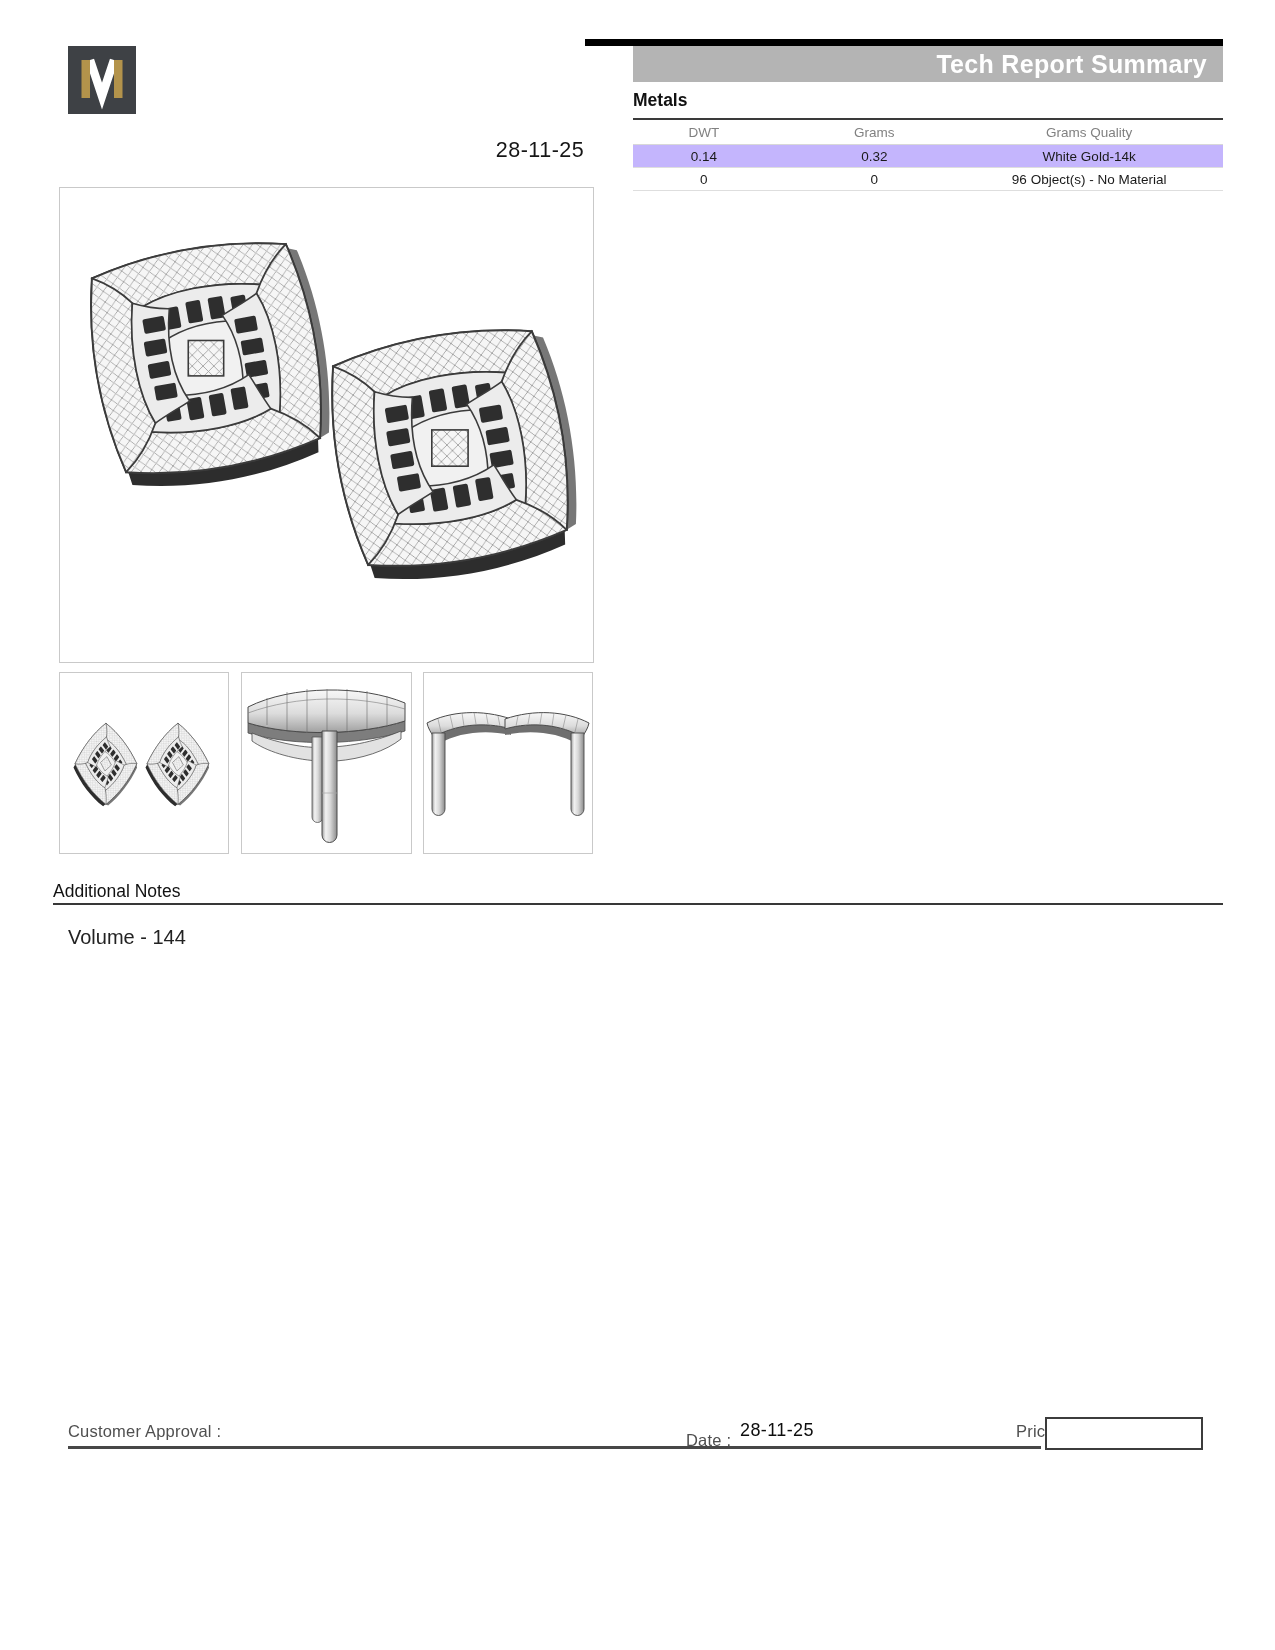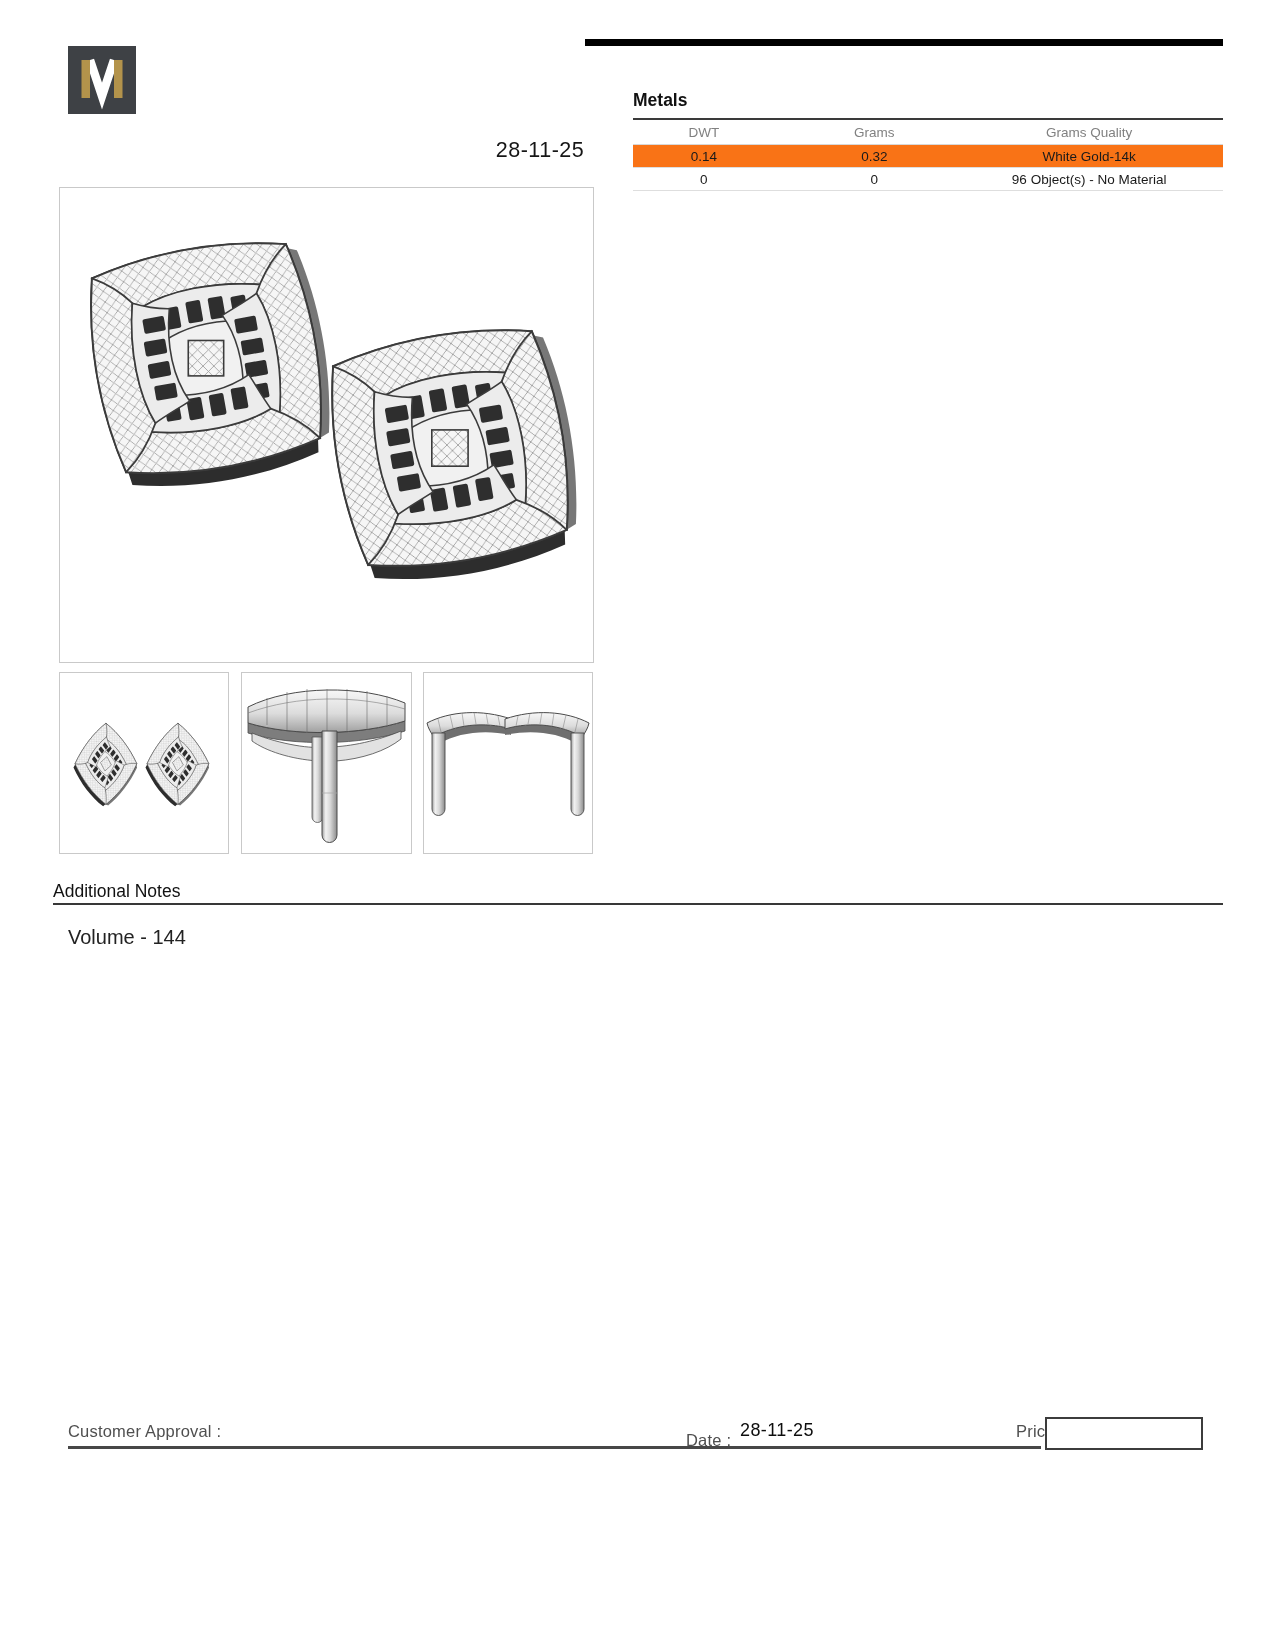--- a/index.html
+++ b/index.html
@@ -15,21 +15,21 @@
   .hdr-bar{left:633px;top:46px;width:590px;height:36px;background:#b4b4b4;
            color:#ffffff;font-size:25px;font-weight:bold;text-align:right;
            line-height:36px;padding-right:16px;box-sizing:border-box;letter-spacing:.3px;}
 
   
   .metals-heading{left:633px;top:90px;font-size:17.5px;font-weight:bold;color:#111;}
   .metals-table{left:633px;top:118px;width:590px;border-top:2.5px solid #3a3a3a;font-size:13.5px;}
   .t-row{display:grid;grid-template-columns:24% 25% 39% 12%;align-items:center;gap:26px;}
   .t-head{height:24px;color:#808080;border-bottom:1px solid #d8d8d8;}
   .t-body{height:22px;color:#1a1a1a;border-bottom:1px solid #dedede;}
-  .t-stripe{background:#f97316;}
+  .t-stripe{background:#c4b5fd;}
   .t-cell{text-align:center;white-space:nowrap;overflow:hidden;}
 
   
   .top-date{left:455px;top:138px;width:170px;text-align:center;font-size:21.5px;color:#161616;letter-spacing:.5px;}
 
   
   .main-frame{left:59px;top:187px;width:535px;height:476px;border:1px solid #c9c9c9;box-sizing:border-box;background:#fff;}
   .thumb{top:672px;height:182px;border:1px solid #c9c9c9;box-sizing:border-box;background:#fff;}
   .thumb1{left:59px;width:170px;}
   .thumb2{left:241px;width:171px;}
@@ -98,20 +98,21 @@
     <svg viewBox="0 0 68 68" width="68" height="68">
       <title>M</title>
       <rect width="68" height="68" fill="#3e4145"></rect>
       <path d="M22,14 L34,50 L46,14" fill="none" stroke="#ffffff" stroke-width="8.5"></path>
       <rect x="13.5" y="14" width="8.5" height="38" fill="#b3934b"></rect>
       <rect x="46" y="14" width="8.5" height="38" fill="#b3934b"></rect>
     </svg>
   </div>
 
   <div class="abs hdr-black"></div>
+  <div class="abs hdr-bar">Tech Report Summary</div>
 
   <div class="abs metals-heading">Metals</div>
   <div class="abs metals-table">
     <div class="t-row t-head">
       <div class="t-cell">DWT</div>
       <div class="t-cell">Grams</div>
       <div class="t-cell">Grams Quality</div>
       <div class="t-cell"></div>
     </div>
     <div class="t-row t-body t-stripe">

